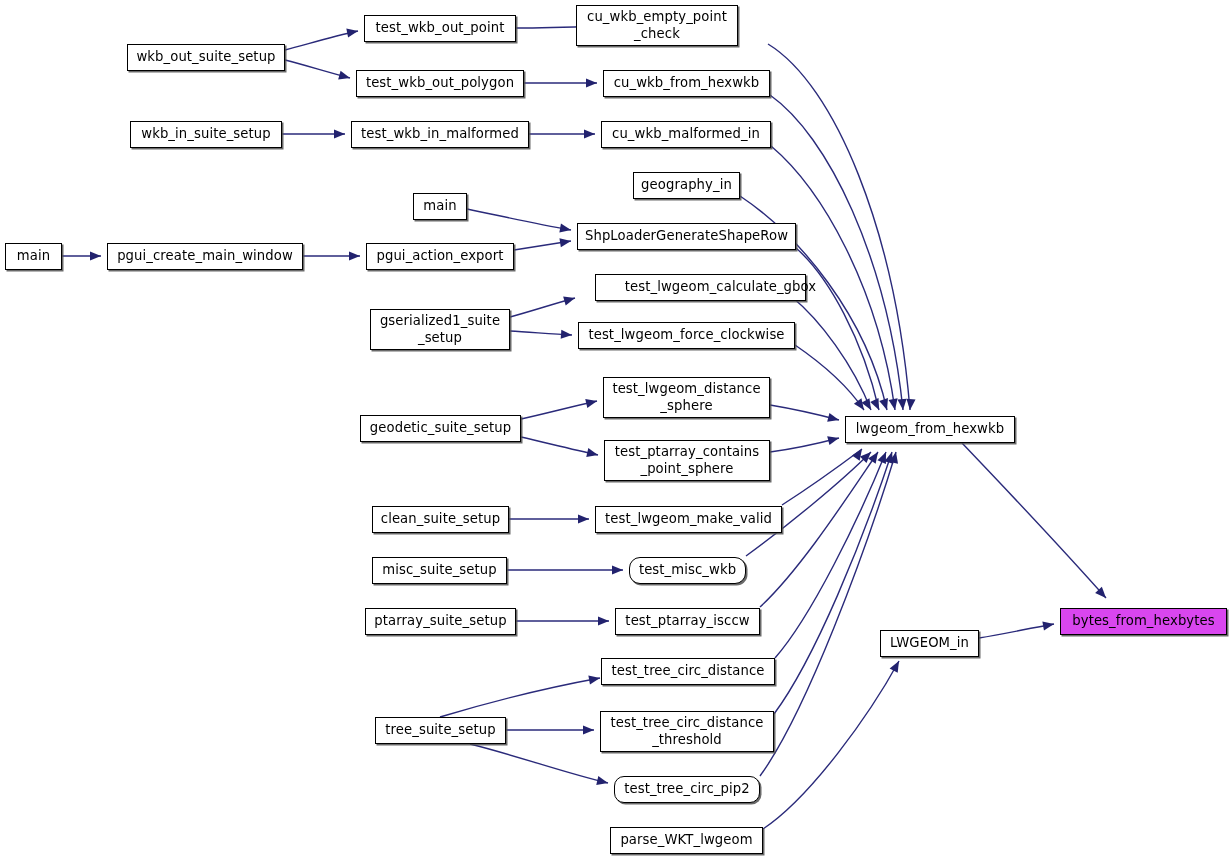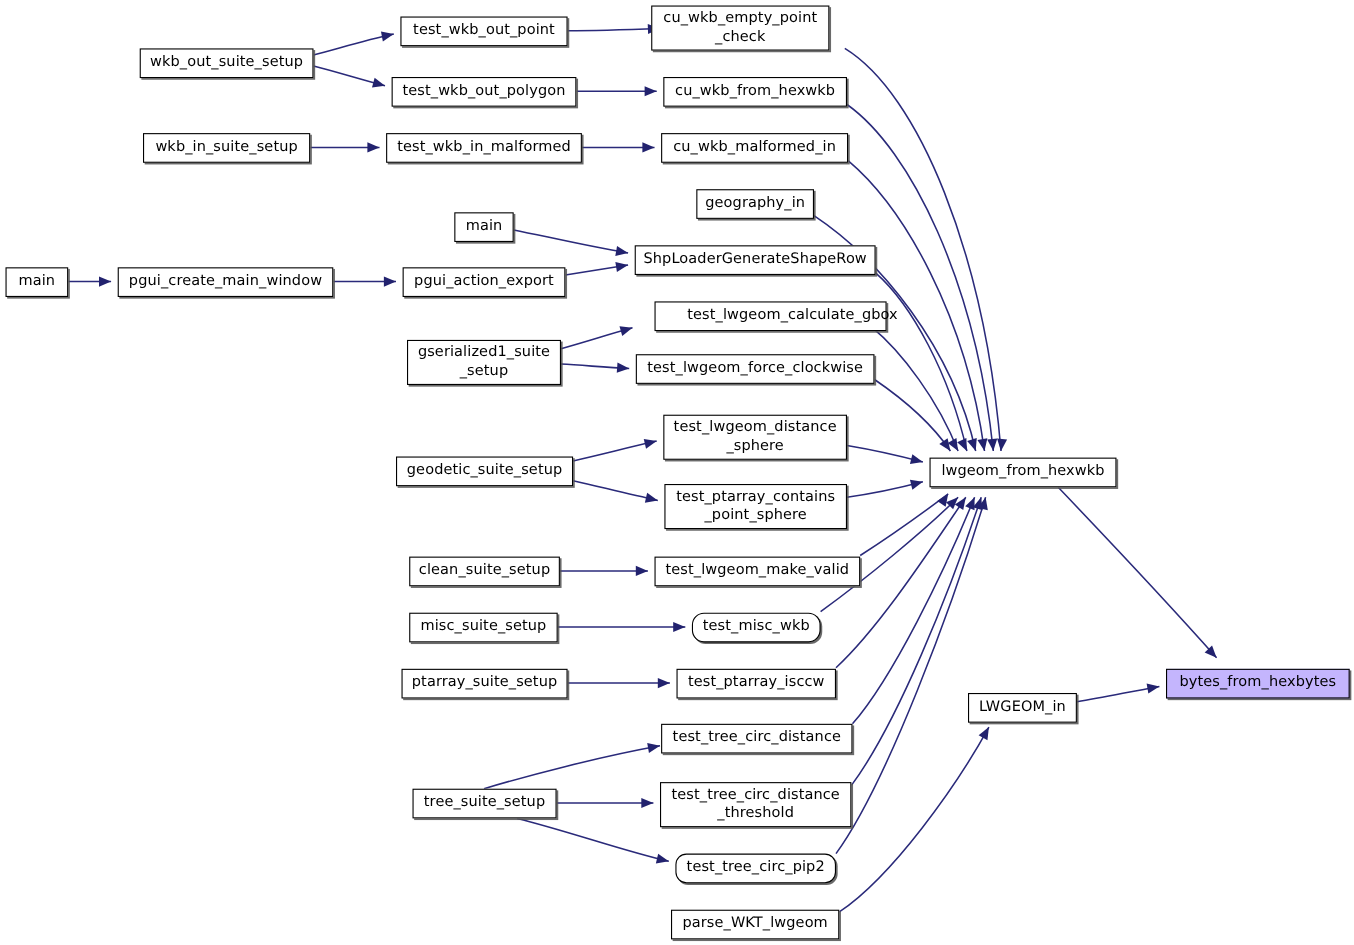--- a/index.html
+++ b/index.html
@@ -32,21 +32,21 @@
     line-height: 1.22;
     display: flex;
     align-items: center;
     justify-content: center;
     text-align: center;
     white-space: pre;
     letter-spacing: 0.1px;
     box-shadow: 1.5px 1.5px 0 0 rgba(80,80,80,0.85);
   }
   .node-box.highlight {
-    background: #c4b5fd;
+    background: #d946ef;
   }
   .edge-path {
     fill: none;
     stroke: #2a2a7a;
     stroke-width: 1.4;
   }
   .edge-head {
     fill: #22226e;
     stroke: none;
   }
@@ -129,21 +129,21 @@
       <polygon points="0,0 -11,-4.6 -11,4.6" class="edge-head" transform="translate(886,452) rotate(293)"></polygon>
       <polygon points="0,0 -11,-4.6 -11,4.6" class="edge-head" transform="translate(892,452) rotate(287)"></polygon>
       <polygon points="0,0 -11,-4.6 -11,4.6" class="edge-head" transform="translate(896,452) rotate(283)"></polygon>
       <polygon points="0,0 -11,-4.6 -11,4.6" class="edge-head" transform="translate(899,661) rotate(299)"></polygon>
       <polygon points="0,0 -11,-4.6 -11,4.6" class="edge-head" transform="translate(1106,598) rotate(47)"></polygon>
       <polygon points="0,0 -11,-4.6 -11,4.6" class="edge-head" transform="translate(1054,624) rotate(350)"></polygon>
     </svg>
   <div id="nodes-layer">
       <div class="node-box" style="left: 127px; top: 44px; width: 158px; height: 27px;"><span>wkb_out_suite_setup</span></div>
       <div class="node-box" style="left: 364px; top: 15px; width: 152px; height: 27px;"><span>test_wkb_out_point</span></div>
-      <div class="node-box" style="left: 592px; top: 5px; width: 162px; height: 41px;"><span>cu_wkb_empty_point
+      <div class="node-box" style="left: 576px; top: 5px; width: 162px; height: 41px;"><span>cu_wkb_empty_point
 _check</span></div>
       <div class="node-box" style="left: 356px; top: 70px; width: 168px; height: 27px;"><span>test_wkb_out_polygon</span></div>
       <div class="node-box" style="left: 603px; top: 70px; width: 167px; height: 27px;"><span>cu_wkb_from_hexwkb</span></div>
       <div class="node-box" style="left: 130px; top: 121px; width: 152px; height: 27px;"><span>wkb_in_suite_setup</span></div>
       <div class="node-box" style="left: 351px; top: 121px; width: 178px; height: 27px;"><span>test_wkb_in_malformed</span></div>
       <div class="node-box" style="left: 601px; top: 121px; width: 170px; height: 27px;"><span>cu_wkb_malformed_in</span></div>
       <div class="node-box" style="left: 633px; top: 172px; width: 107px; height: 27px;"><span>geography_in</span></div>
       <div class="node-box" style="left: 413px; top: 193px; width: 54px; height: 27px;"><span>main</span></div>
       <div class="node-box" style="left: 577px; top: 223px; width: 219px; height: 27px;"><span>ShpLoaderGenerateShapeRow</span></div>
       <div class="node-box" style="left: 5px; top: 243px; width: 57px; height: 27px;"><span>main</span></div>

